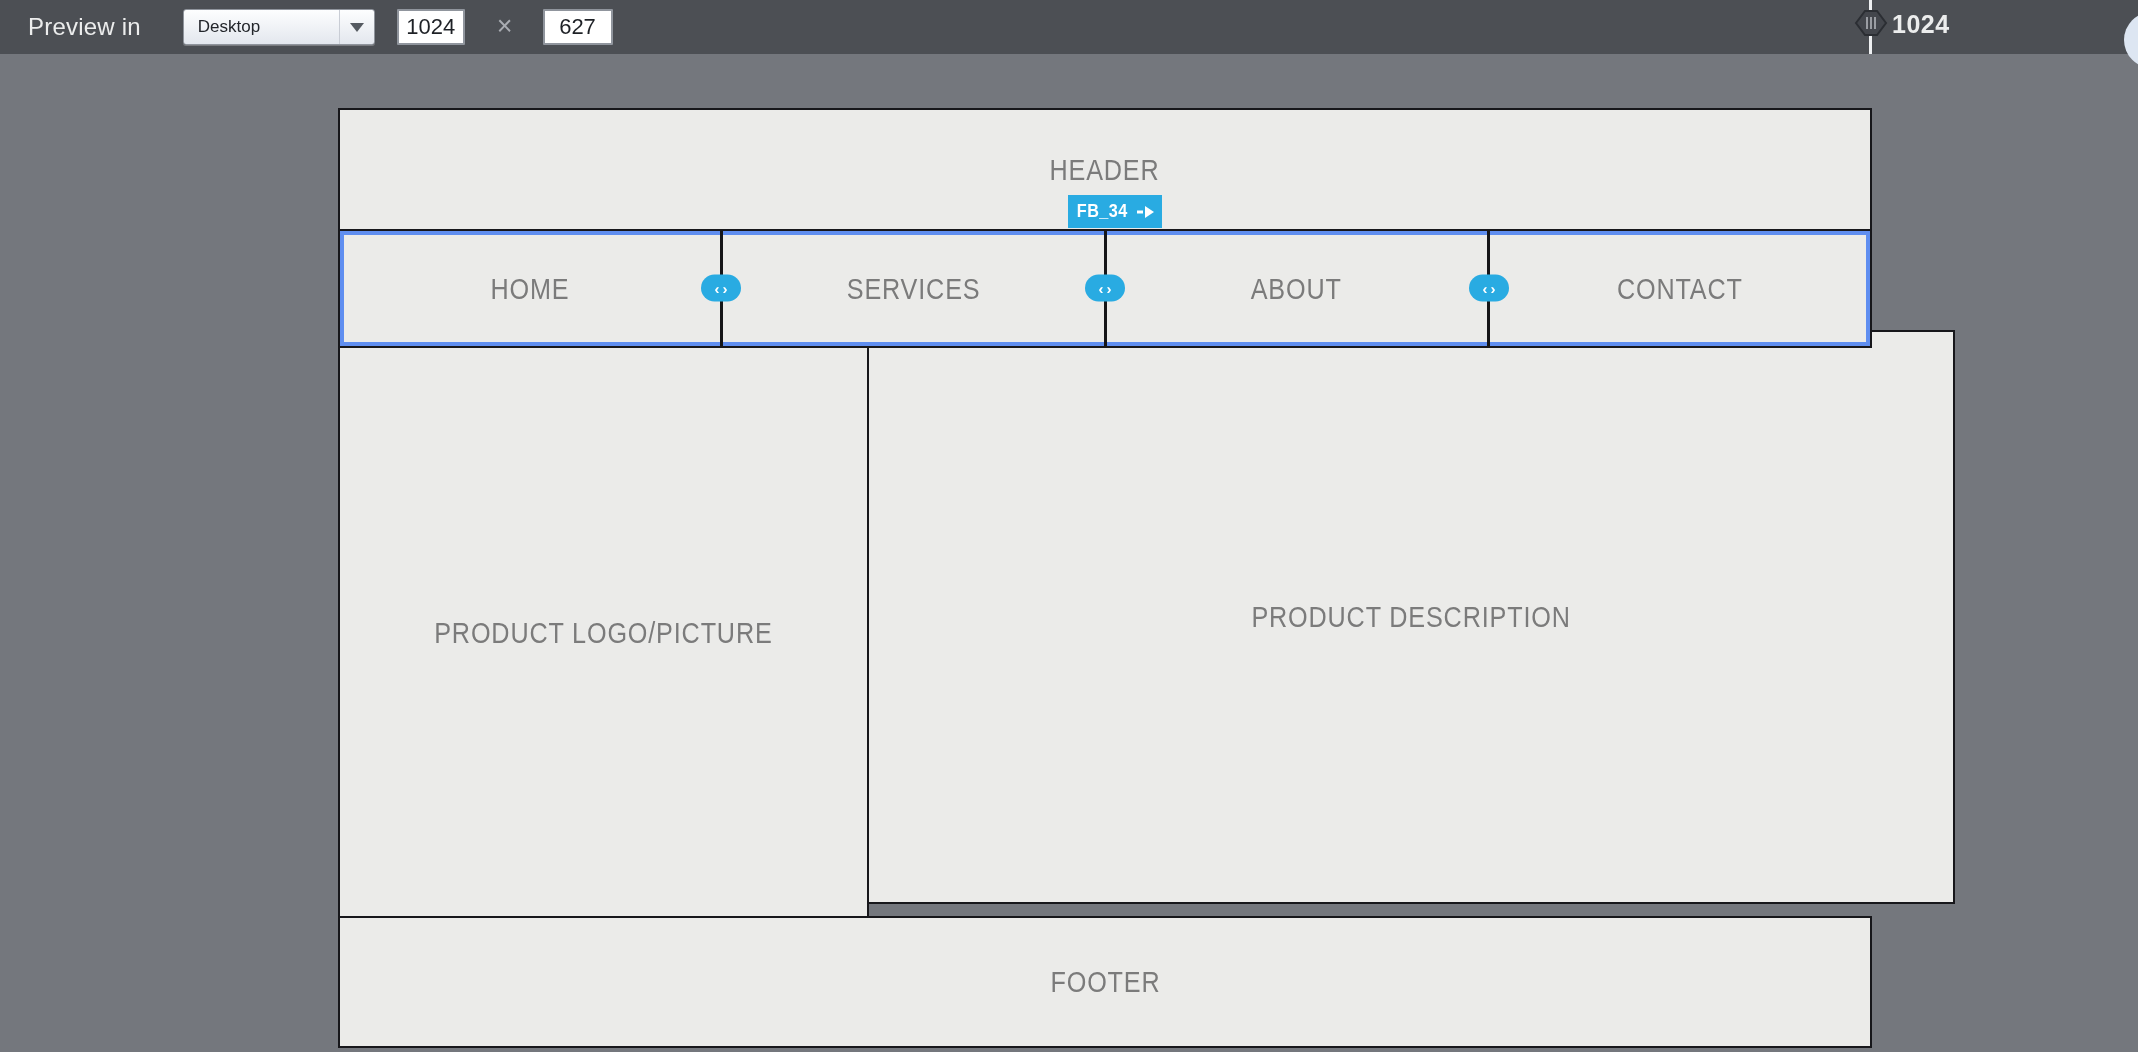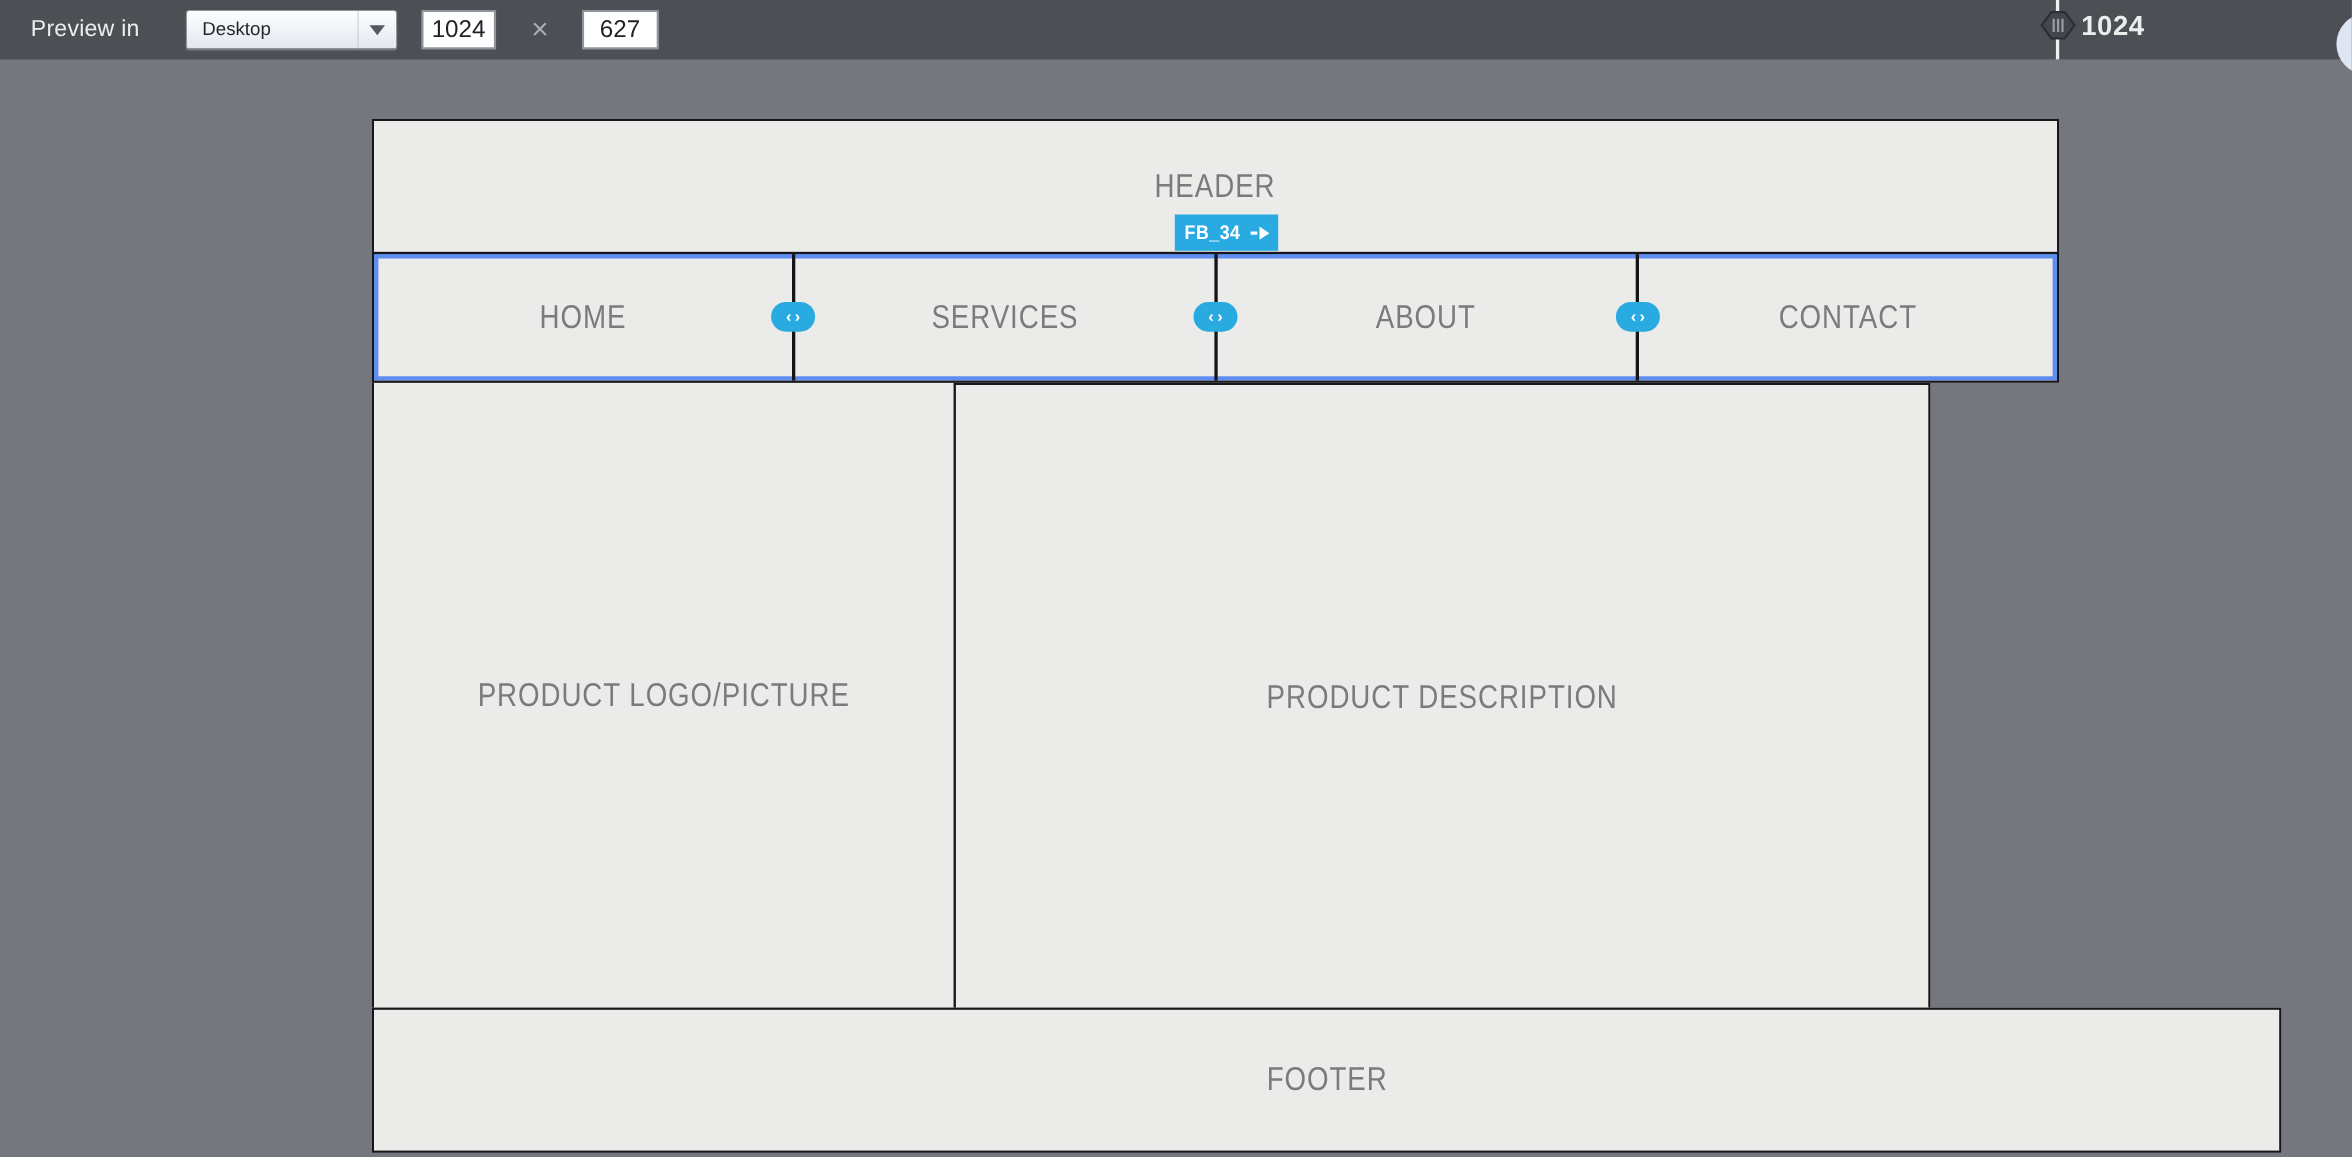--- a/index.html
+++ b/index.html
@@ -10,21 +10,21 @@
     -webkit-font-smoothing:antialiased;
   }
 
   
   .topbar{
     position:absolute;left:0;top:0;width:2138px;height:54px;
     background:#4c4f54;
     display:flex;align-items:center;
   }
   .preview-label{
-    margin-left:28px;color:#eceded;font-size:21px;font-weight:500;letter-spacing:.2px;
+    margin-left:28px;color:#eceded;font-size:24px;font-weight:500;letter-spacing:.2px;
   }
   .device-select{
     margin-left:42px;width:192px;height:36px;box-sizing:border-box;
     background:linear-gradient(#fdfeff,#e3e7ee);
     border:1px solid #8f949c;border-radius:3px;
     box-shadow:0 1px 0 rgba(255,255,255,.25);
     display:flex;align-items:center;position:relative;cursor:default;
   }
   .device-select .sel-text{
     padding-left:14px;font-size:17px;color:#23262b;flex:1;
@@ -67,23 +67,23 @@
   .block{
     position:absolute;box-sizing:border-box;background:#ebebe9;
     border:2px solid #17171b;
     display:flex;align-items:center;justify-content:center;
   }
   .wf-label{
     color:#7b7b7b;font-size:30px;letter-spacing:1px;white-space:nowrap;
     transform:scaleX(.84);
   }
   .header-block{left:338px;top:108px;width:1534px;height:123px;text-align:right;}
-  .footer-block{left:338px;top:916px;width:1736px;height:132px;}
+  .footer-block{left:338px;top:916px;width:1534px;height:132px;}
   .content-left{left:338px;top:346px;width:531px;height:574px;}
-  .content-right{left:867px;top:348px;width:888px;height:574px;}
+  .content-right{left:867px;top:330px;width:1088px;height:574px;}
 
   .nav-block{
     left:338px;top:229px;width:1534px;height:119px;
     border:2px solid #17171b;
     box-shadow:inset 0 0 0 4px #5f8ef0;
     display:flex;align-items:stretch;justify-content:flex-end;
     z-index:2;
   }
   .nav-item{
     flex:1;display:flex;align-items:center;justify-content:center;position:relative;

